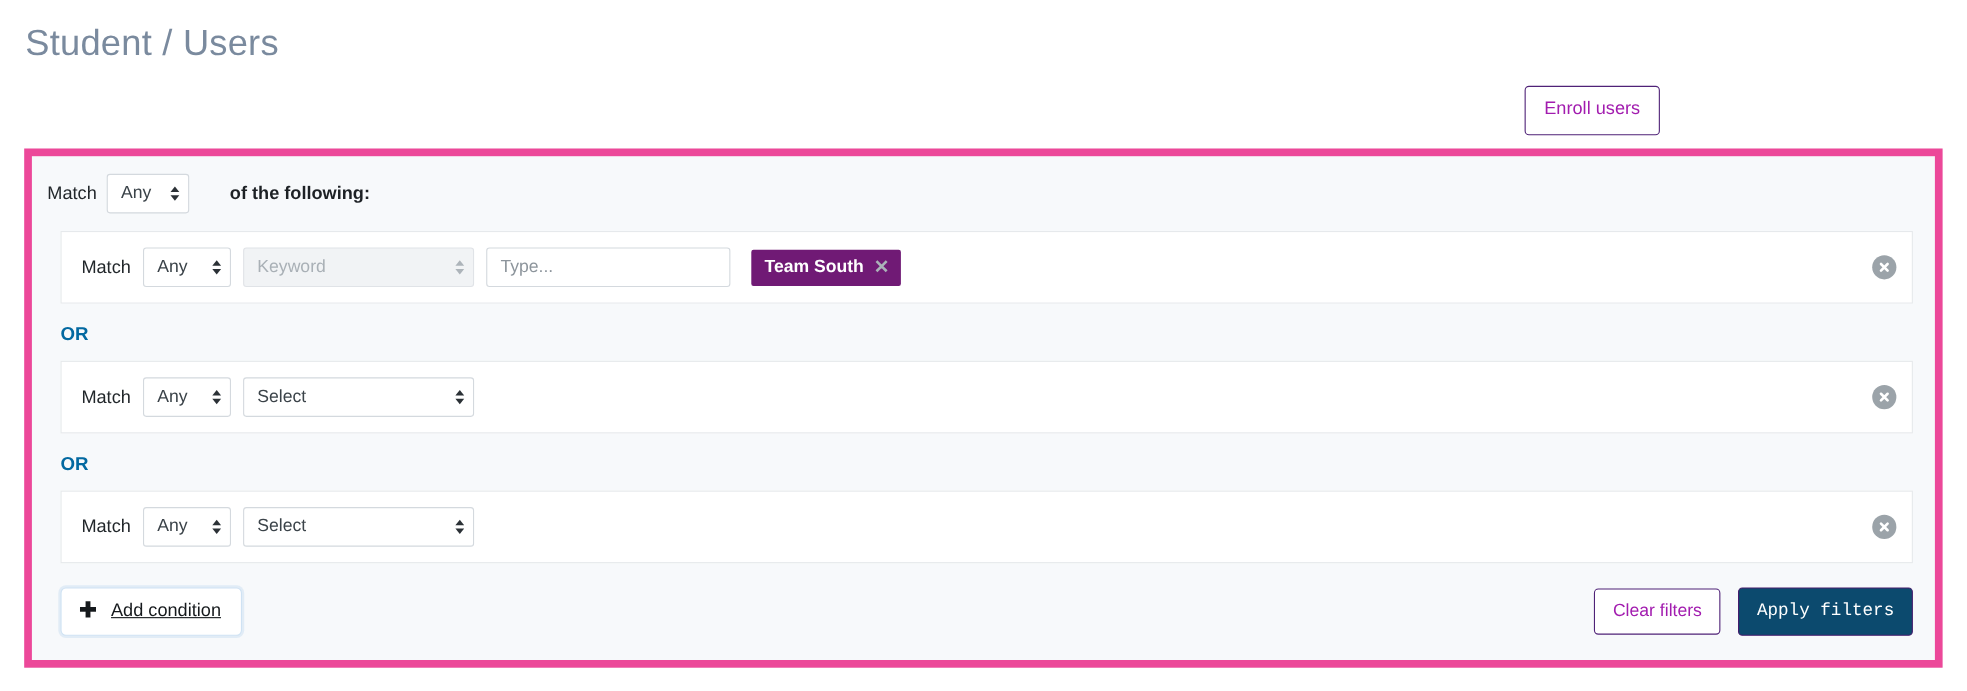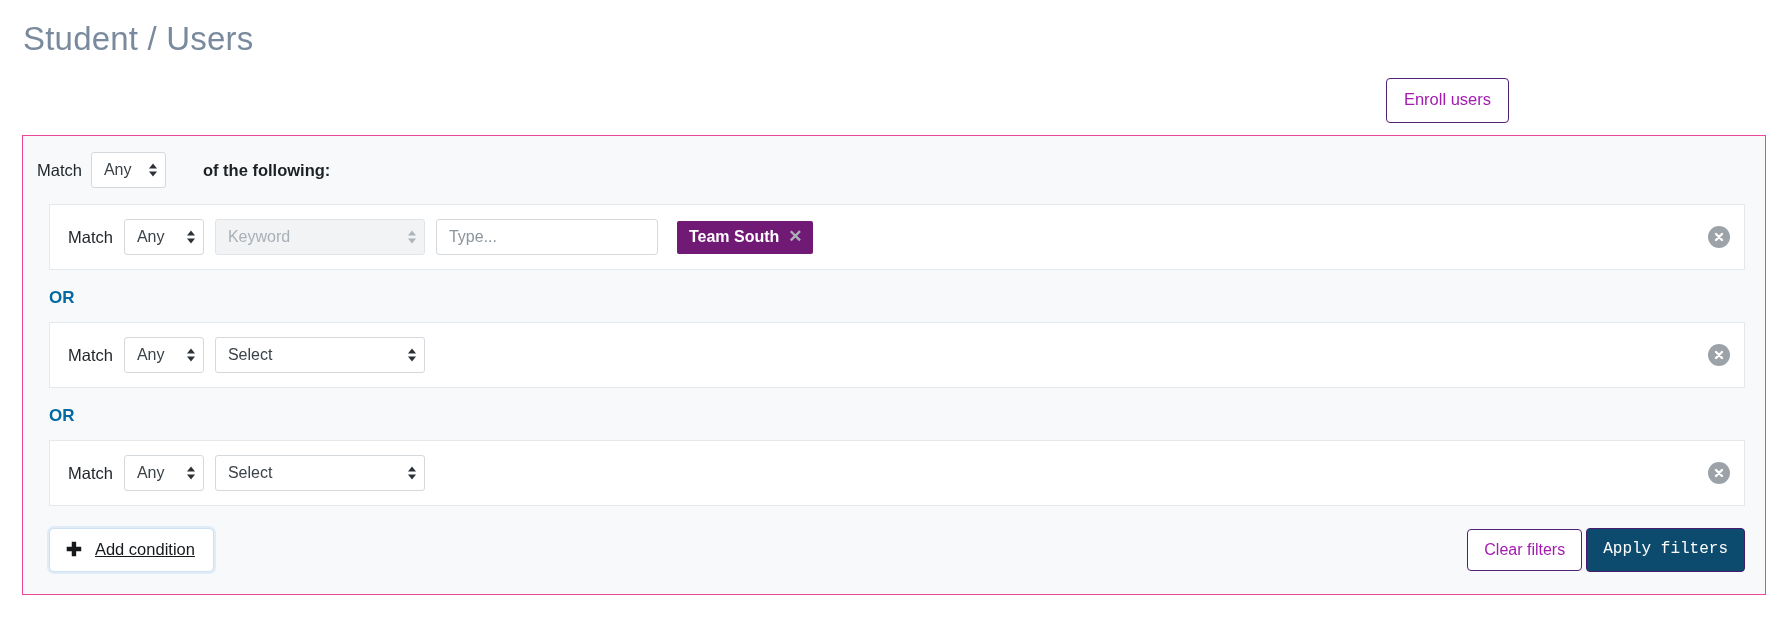--- a/index.html
+++ b/index.html
@@ -63,21 +63,21 @@
     border: 1px solid #451c6d;
     font-family: Liberation Mono, monospace;
   }
   .enroll-users {
     padding: 11px 17px 12px;
     font-size: 16.5px;
   }
 
   
   .filter-panel {
-    border: 1px solid #ec4899;
+    border: 7px solid #ec4899;
     background: #f7f9fb;
     box-sizing: border-box;
     width: 1744px;
   }
 
   .panel-head {
     display: flex;
     align-items: center;
     gap: 9px;
     padding: 16px 0 16px 14px;
@@ -234,21 +234,21 @@
     font-size: 19px;
     font-weight: 700;
     color: #15191c;
     line-height: 1;
   }
   .add-condition .ac-text {
     font-size: 16.5px;
     color: #15191c;
     text-decoration: underline;
   }
-  .foot-right { display: flex; align-items: center; gap: 4px; }
+  .foot-right { display: flex; align-items: center; gap: 16px; }
   .clear-filters { padding: 10px 16px 11px; }
   .apply-filters { padding: 11px 16px 12px; }
 </style>
 </head>
 <body>
 
 <div class="page">
 
   <h1 class="page-title">Student / Users</h1>
 

